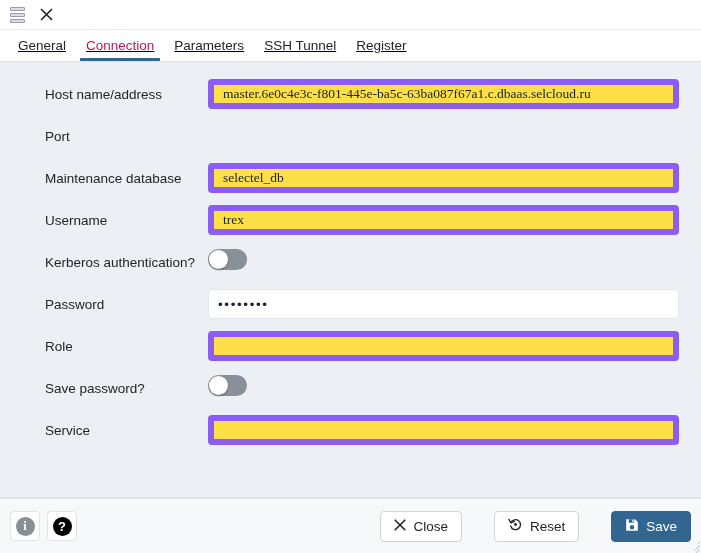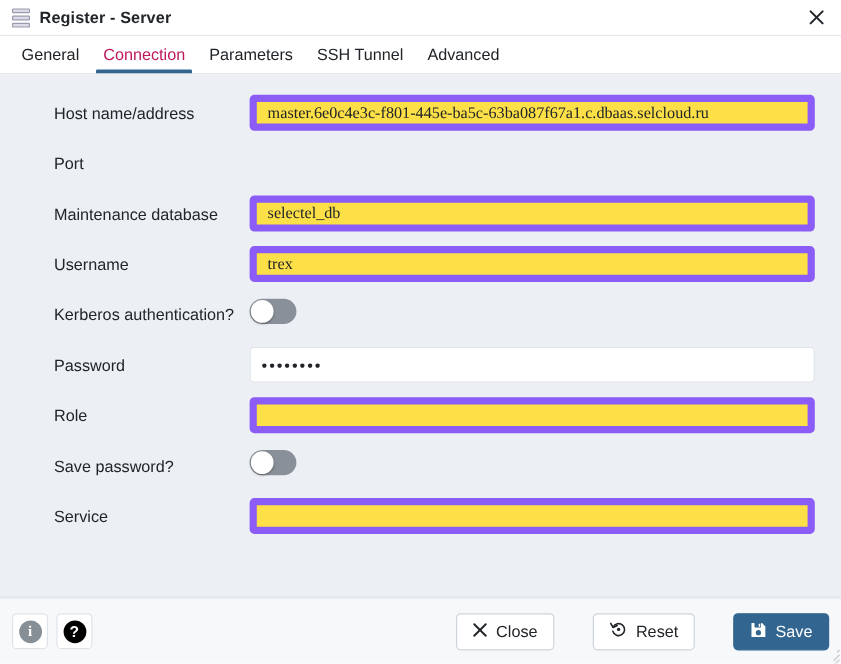--- a/index.html
+++ b/index.html
@@ -70,20 +70,21 @@
 
   
   .tabbar {
     height: 32px;
     flex: 0 0 32px;
     background: #ffffff;
     display: flex;
     align-items: stretch;
     padding-left: 8px;
     border-bottom: 1px solid #dee2e6;
+    text-decoration: underline;
   }
   .tab {
     display: flex;
     align-items: center;
     padding: 0 10px;
     font-size: 13.5px;
     color: #212529;
     cursor: pointer;
     position: relative;
     white-space: nowrap;
@@ -266,34 +267,33 @@
 <body>
 
 <div class="dialog">
 
   <div class="titlebar">
     <span class="title-icon">
       <span></span>
         <span></span>
         <span></span>
     </span>
-    <span class="title-text">Register - Server</span>
     <span class="close-btn">
       <svg width="13" height="13" viewBox="0 0 13 13" aria-hidden="true">
         <path d="M1.5 1.5 L11.5 11.5 M11.5 1.5 L1.5 11.5" stroke="currentColor" stroke-width="1.7" stroke-linecap="round" fill="none"></path>
       </svg>
     </span>
   </div>
 
   <div class="tabbar">
     <div class="tab">General</div>
     <div class="tab active">Connection</div>
     <div class="tab">Parameters</div>
     <div class="tab">SSH Tunnel</div>
-    <div class="tab">Advanced</div>
+    <div class="tab">Register</div>
   </div>
 
   <div class="body-wrap">
     <div class="form">
 
       <div class="row">
         <div class="row-label">Host name/address</div>
         <div class="row-control">
           <input class="txt" type="text" value="master.6e0c4e3c-f801-445e-ba5c-63ba087f67a1.c.dbaas.selcloud.ru" style="">
         </div>

